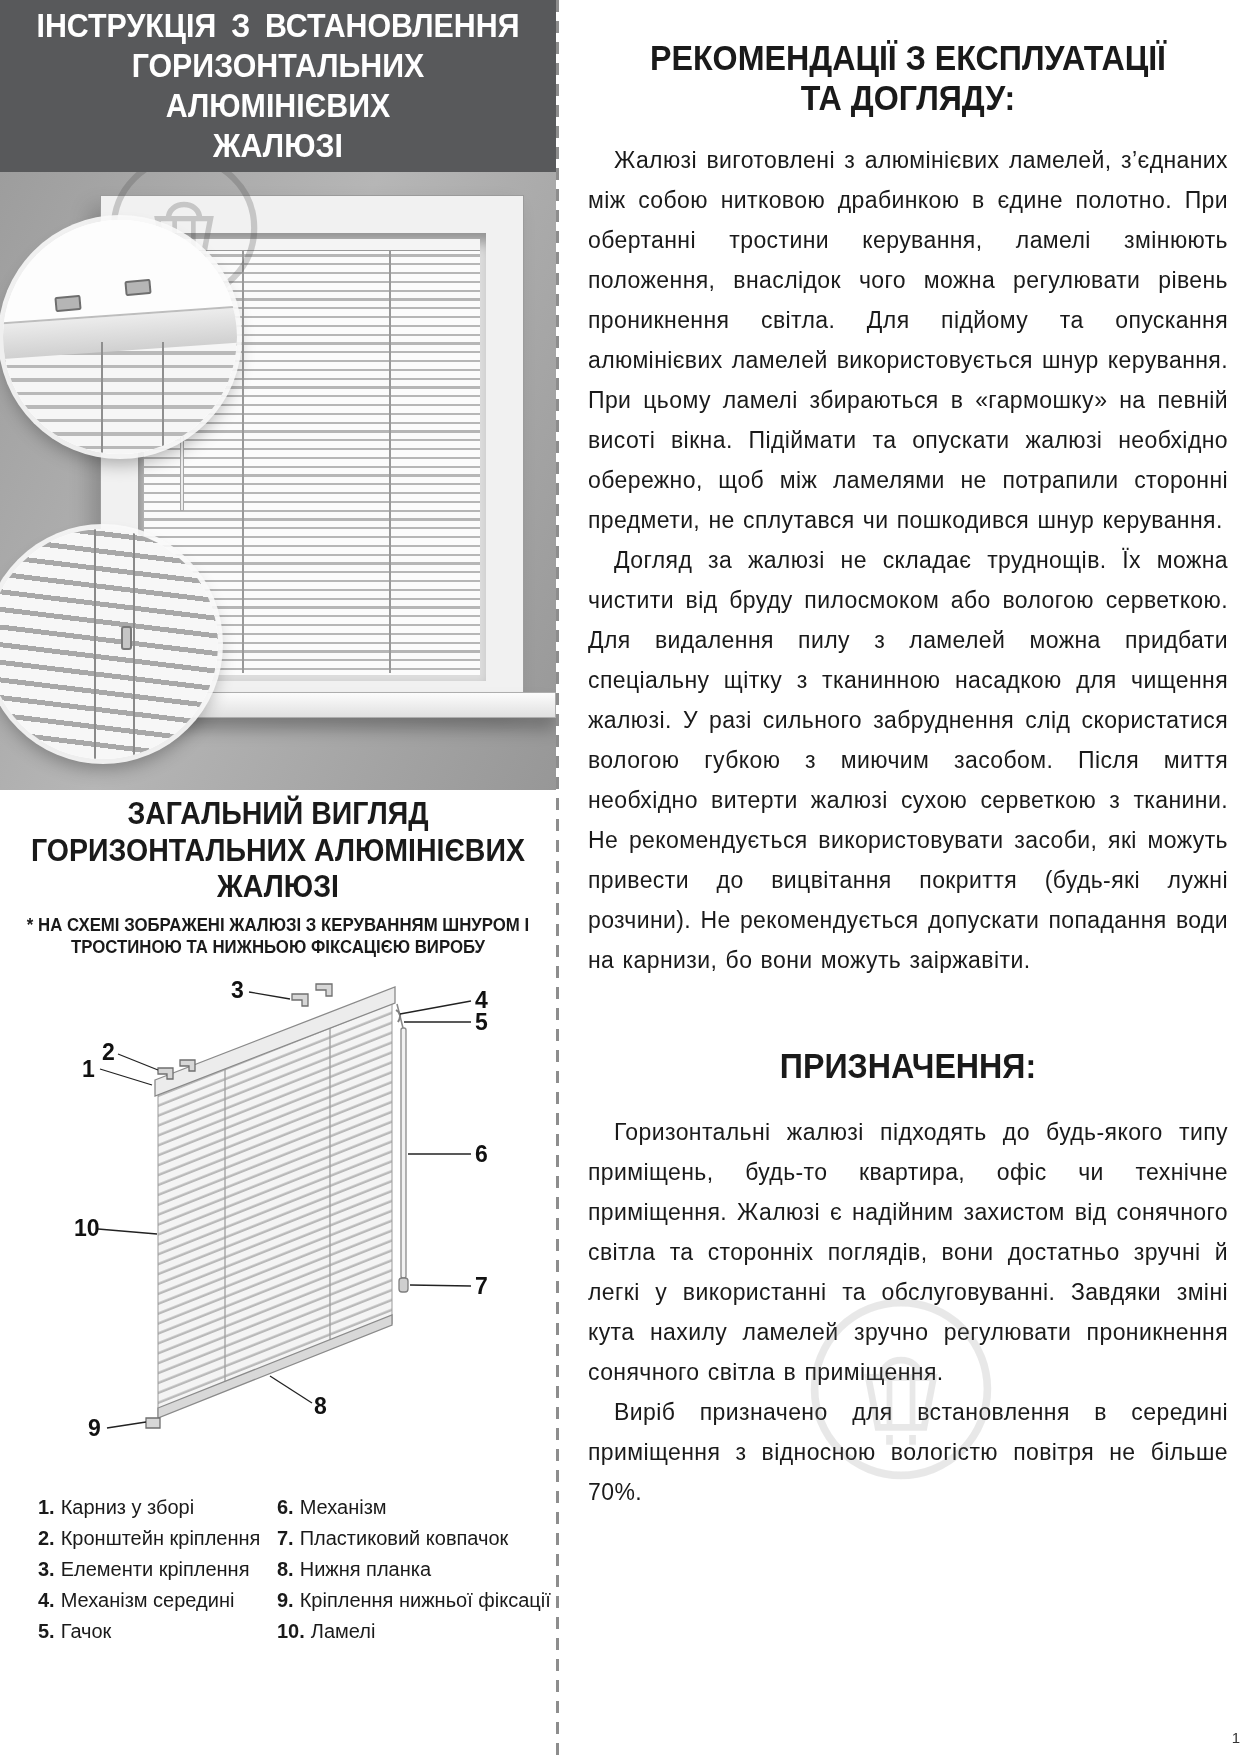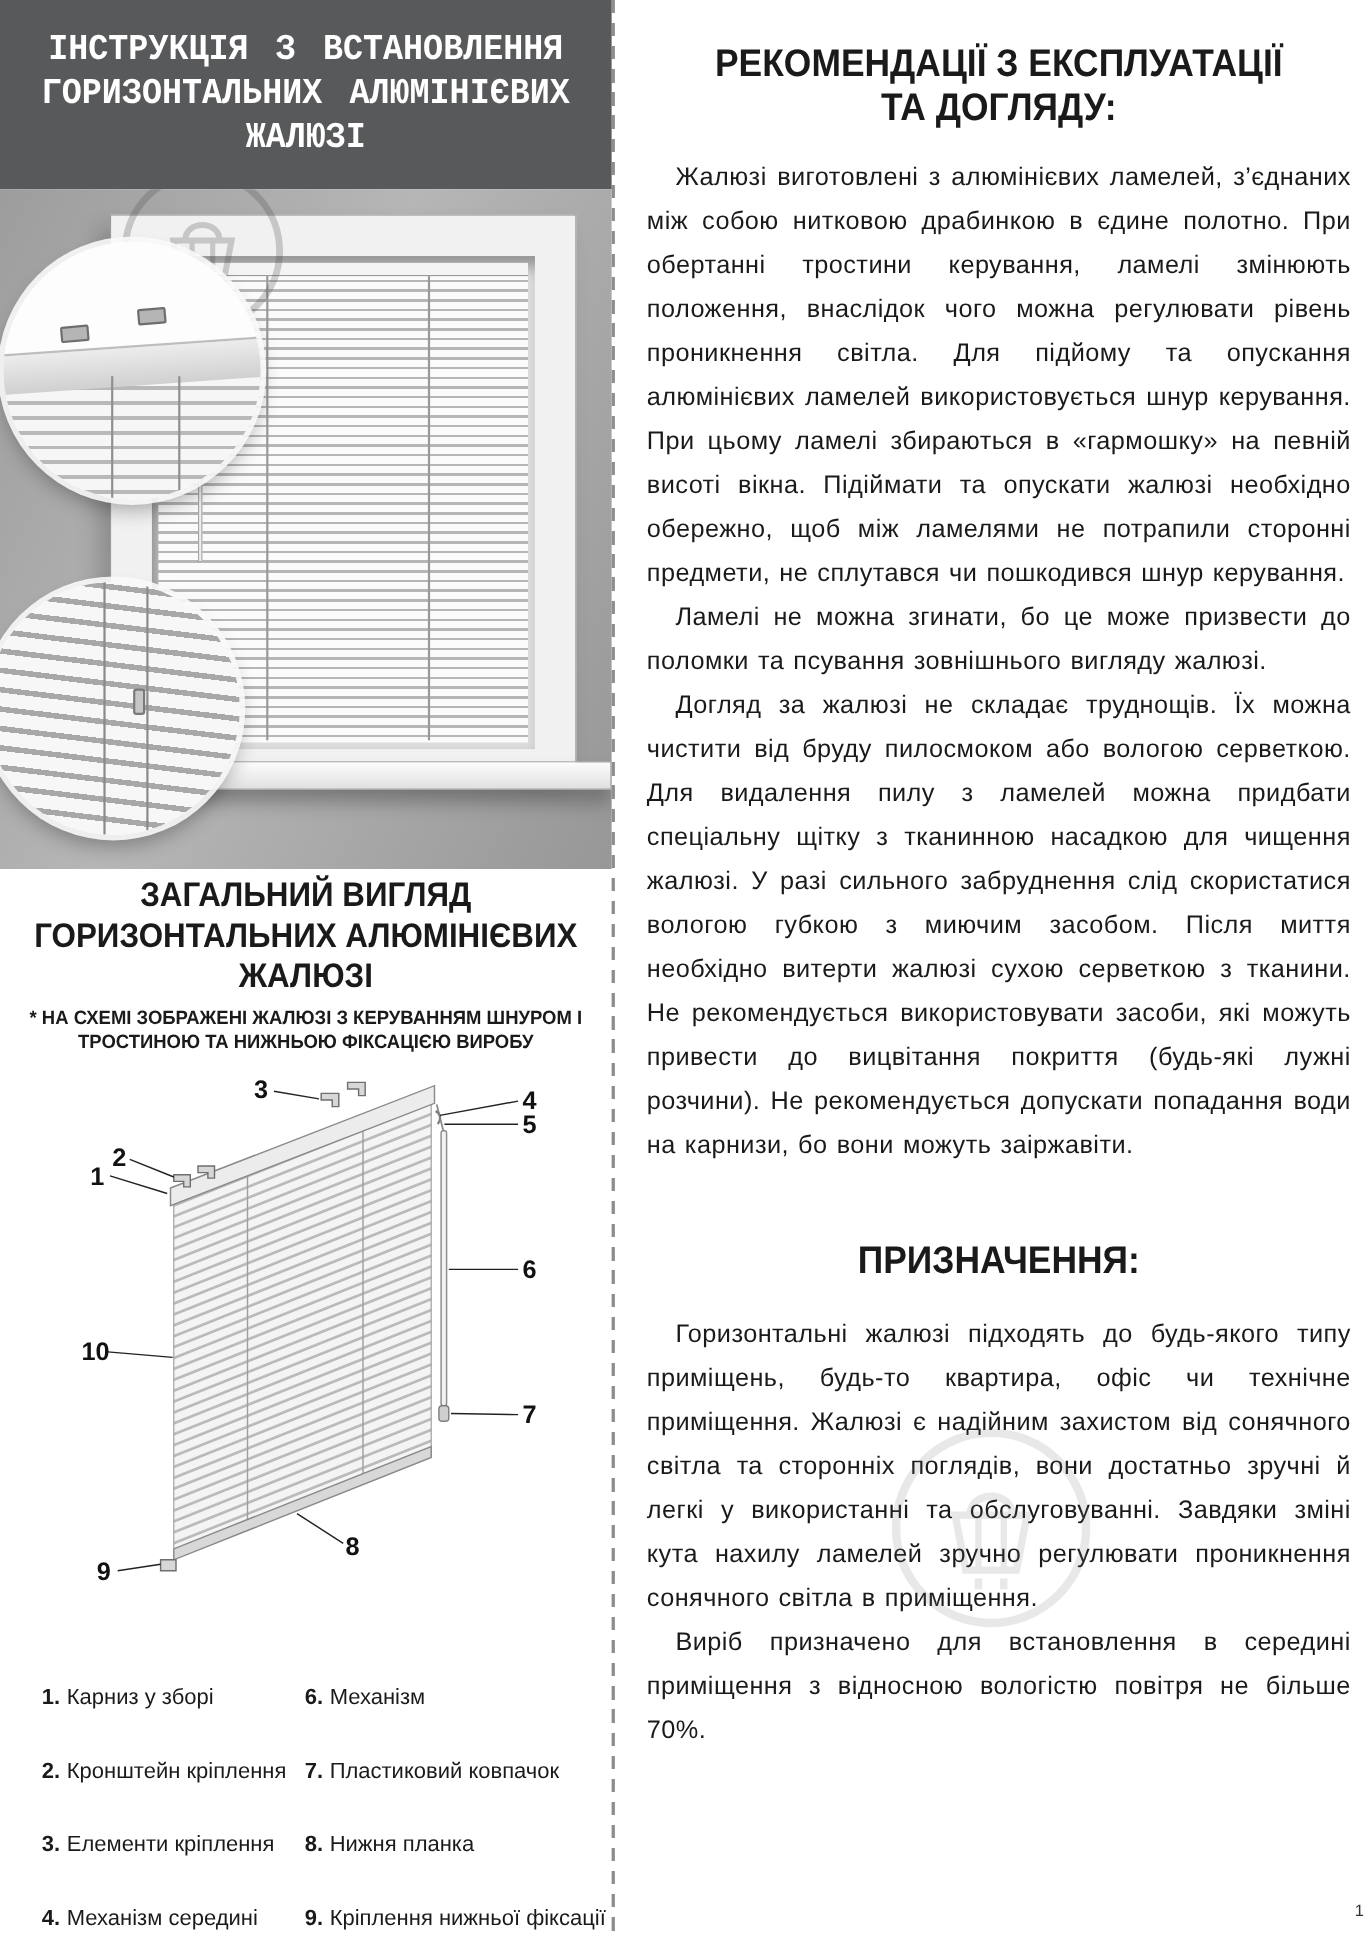--- a/index.html
+++ b/index.html
@@ -13,21 +13,21 @@
   
   .divider {
     position:absolute; left:556px; top:0; width:3px; height:1758px;
     background:repeating-linear-gradient(180deg,#8d8d8d 0 12px, transparent 12px 21px);
   }
 
   
   .header-box {
     position:absolute; left:0; top:0; width:556px; height:172px;
     background:#58595b; color:#ffffff;
-    display:flex; align-items:center; justify-content:center; text-align:center;font-family:Liberation Mono, monospace;
+    display:flex; align-items:center; justify-content:center; text-align:center;
   }
   .header-title { font-weight:700; font-size:33px; line-height:1.22; word-spacing:7px; transform:scaleX(.92); width:108%; }
 
   .photo {
     position:absolute; left:0; top:172px; width:556px; height:618px; overflow:hidden;
     background:linear-gradient(115deg,#9d9d9d,#b6b6b6 45%,#979797);
   }
   .window {
     position:absolute; left:100px; top:23px; width:424px; height:505px;
     background:#f1f1f1; border:1px solid #9b9b9b;
@@ -94,21 +94,21 @@
     position:absolute; left:0; top:914px; width:556px; text-align:center;
     font-weight:700; font-size:17.5px; line-height:1.28; transform:scaleX(.96);
   }
 
   .diagram { position:absolute; left:0; top:972px; }
 
   .legend { position:absolute; left:0; top:1492px; width:556px; font-size:20px; }
   .legend-col { position:absolute; top:0; }
   .legend-col.one { left:38px; width:230px; }
   .legend-col.two { left:277px; width:276px; }
-  .legend-item { line-height:31px; white-space:nowrap;margin-top:36px; }
+  .legend-item { line-height:31px; white-space:nowrap; }
   .legend-item b { font-weight:700; margin-right:6px; }
 
   
   .right-col { position:absolute; left:588px; top:0; width:640px; }
   .r-title {
     text-align:center; font-weight:700; font-size:35px; line-height:1.14;
     transform:scaleX(.92); margin-top:38px; margin-bottom:22px;
   }
   .r-title.purpose { margin-top:66px; margin-bottom:26px; }
   .body-text p {
@@ -262,21 +262,20 @@
     </div>
   </div>
 
   <div class="right-col">
     <h2 class="r-title">
       <div>РЕКОМЕНДАЦІЇ З ЕКСПЛУАТАЦІЇ</div>
       <div>ТА ДОГЛЯДУ:</div>
     </h2>
     <div class="body-text">
       <p>Жалюзі виготовлені з алюмінієвих ламелей, з’єднаних між собою нитковою драбинкою в єдине полотно. При обертанні тростини керування, ламелі змінюють положення, внаслідок чого можна регулювати рівень проникнення світла. Для підйому та опускання алюмінієвих ламелей використовується шнур керування. При цьому ламелі збираються в «гармошку» на певній висоті вікна. Підіймати та опускати жалюзі необхідно обережно, щоб між ламелями не потрапили сторонні предмети, не сплутався чи пошкодився шнур керування.</p>
-      <p>Ламелі не можна згинати, бо це може призвести до поломки та псування зовнішнього вигляду жалюзі.</p>
       <p>Догляд за жалюзі не складає труднощів. Їх можна чистити від бруду пилосмоком або вологою серветкою. Для видалення пилу з ламелей можна придбати спеціальну щітку з тканинною насадкою для чищення жалюзі. У разі сильного забруднення слід скористатися вологою губкою з миючим засобом. Після миття необхідно витерти жалюзі сухою серветкою з тканини. Не рекомендується використовувати засоби, які можуть привести до вицвітання покриття (будь-які лужні розчини). Не рекомендується допускати попадання води на карнизи, бо вони можуть заіржавіти.</p>
     </div>
 
     <h2 class="r-title purpose">ПРИЗНАЧЕННЯ:</h2>
     <div class="body-text">
       <p>Горизонтальні жалюзі підходять до будь-якого типу приміщень, будь-то квартира, офіс чи технічне приміщення. Жалюзі є надійним захистом від сонячного світла та сторонніх поглядів, вони достатньо зручні й легкі у використанні та обслуговуванні. Завдяки зміні кута нахилу ламелей зручно регулювати проникнення сонячного світла в приміщення.</p>
       <p>Виріб призначено для встановлення в середині приміщення з відносною вологістю повітря не більше 70%.</p>
     </div>
   </div>
 

